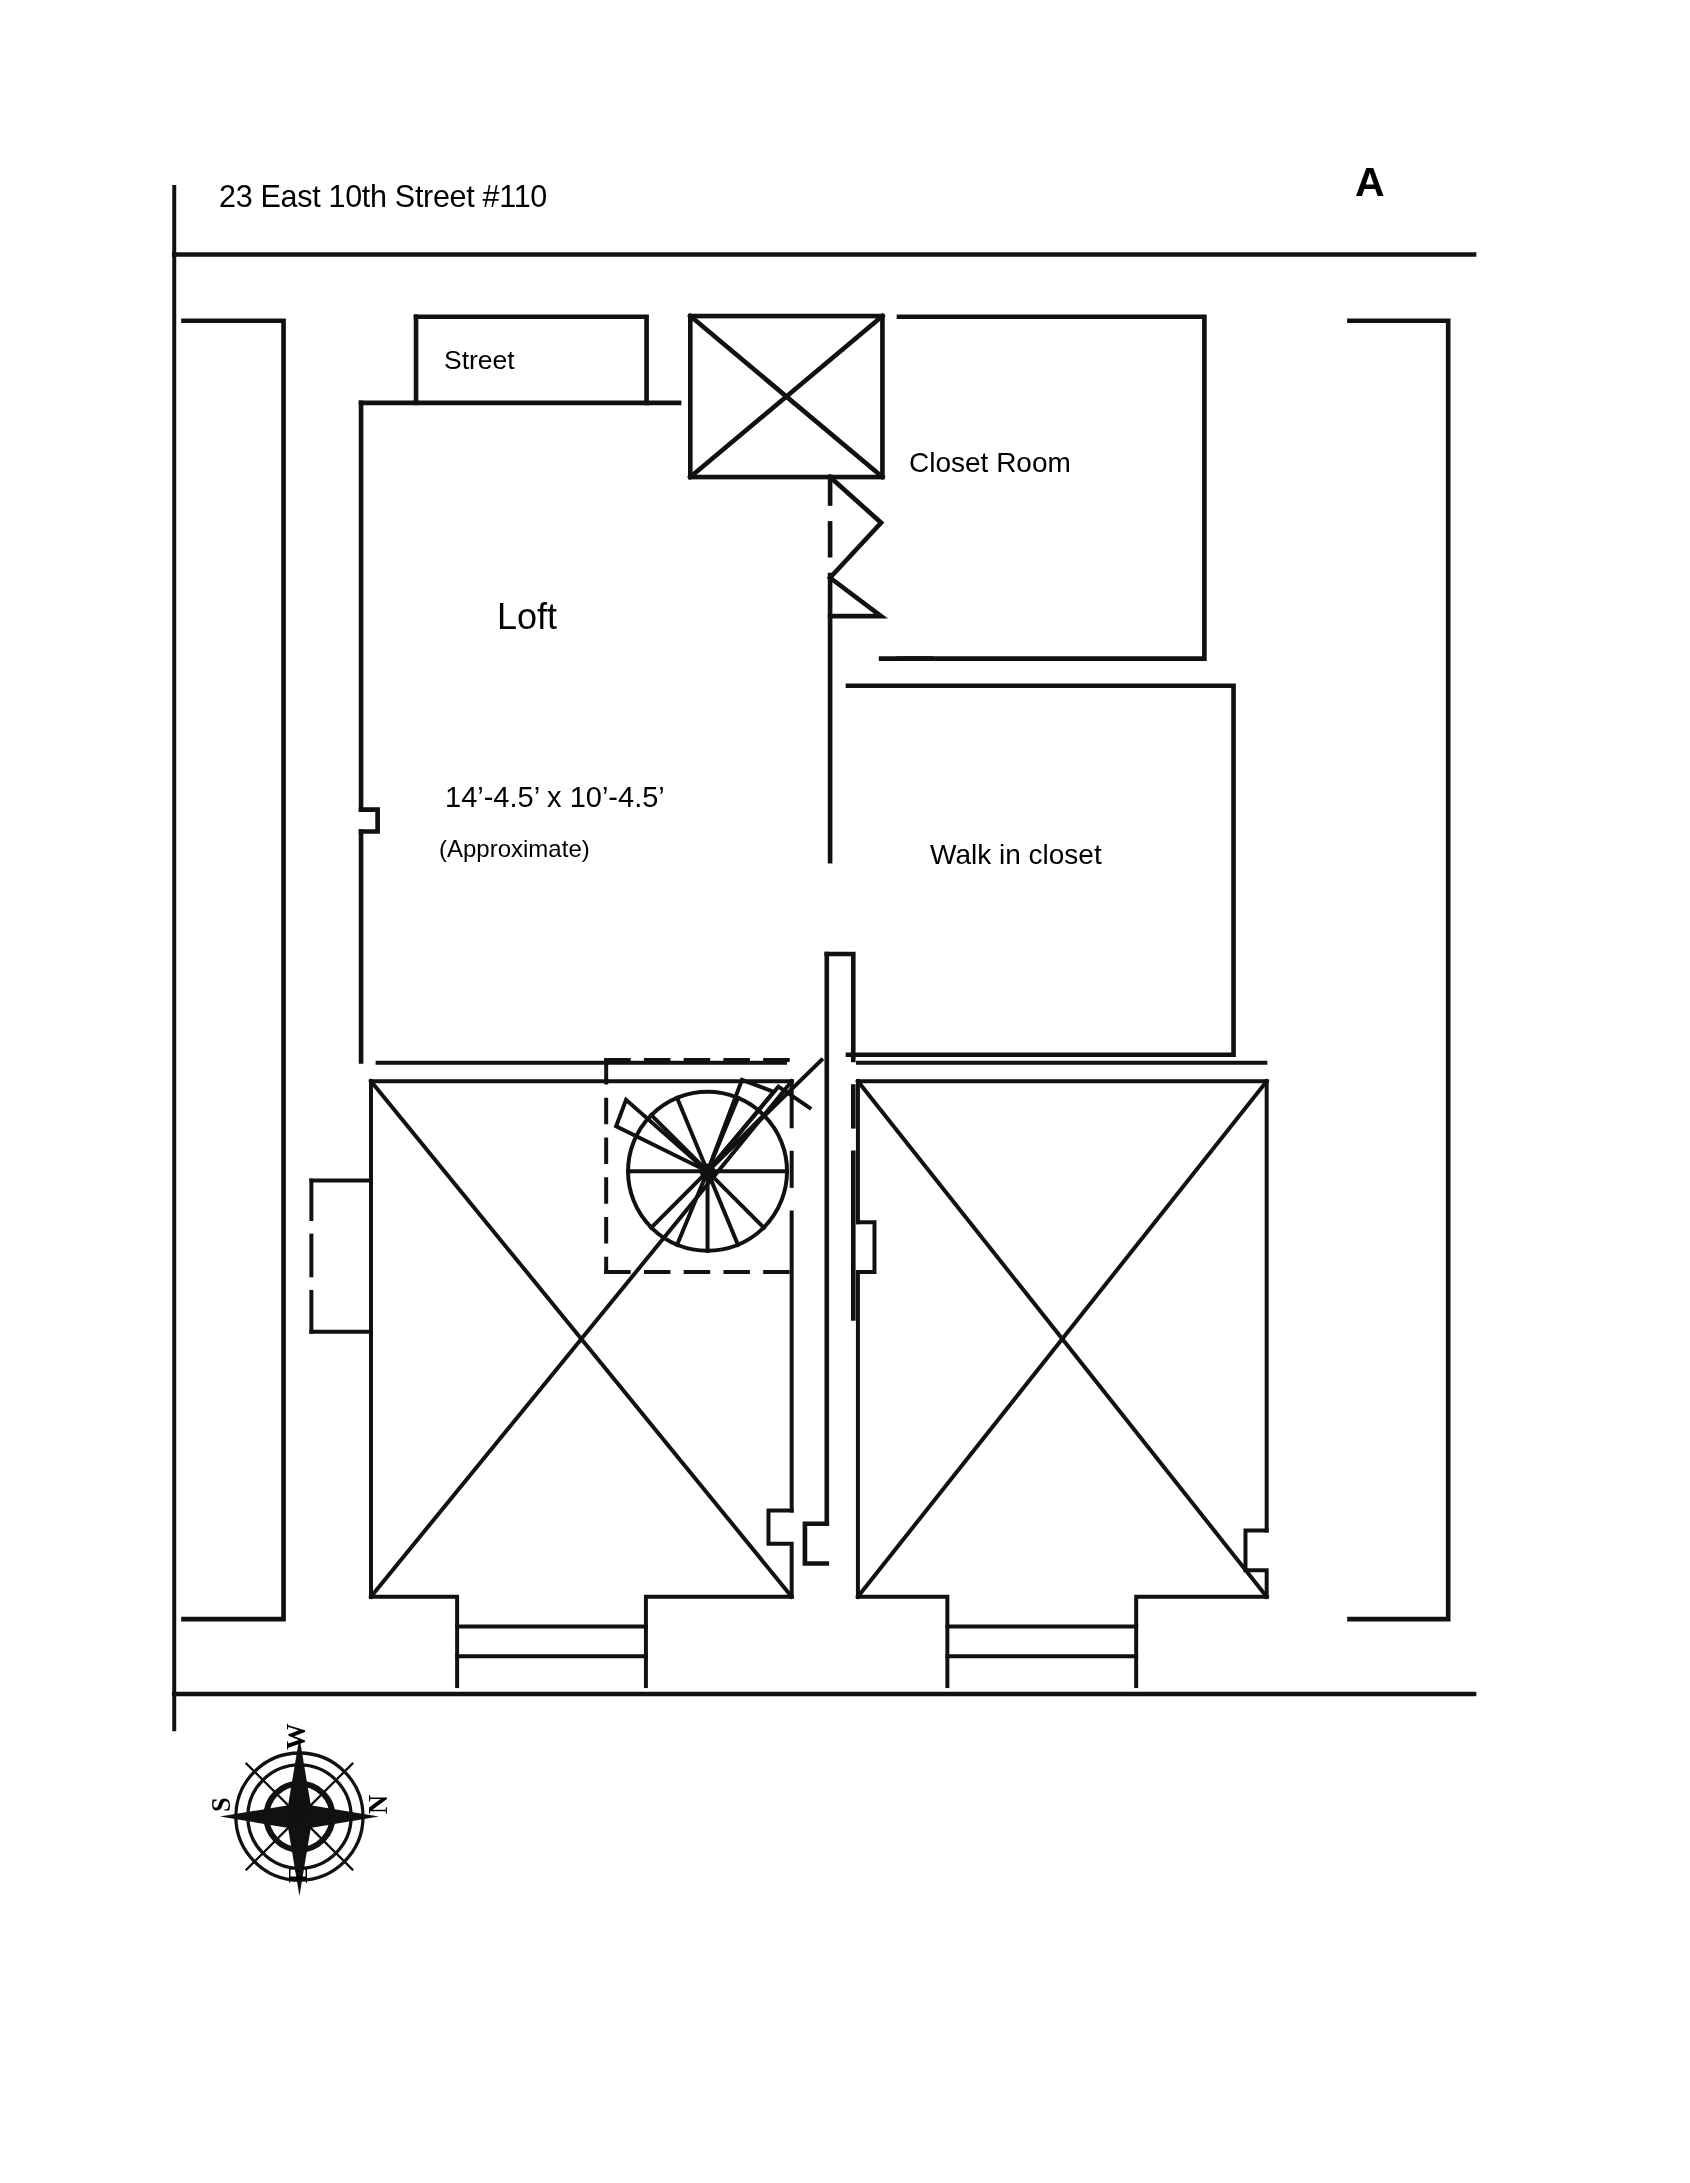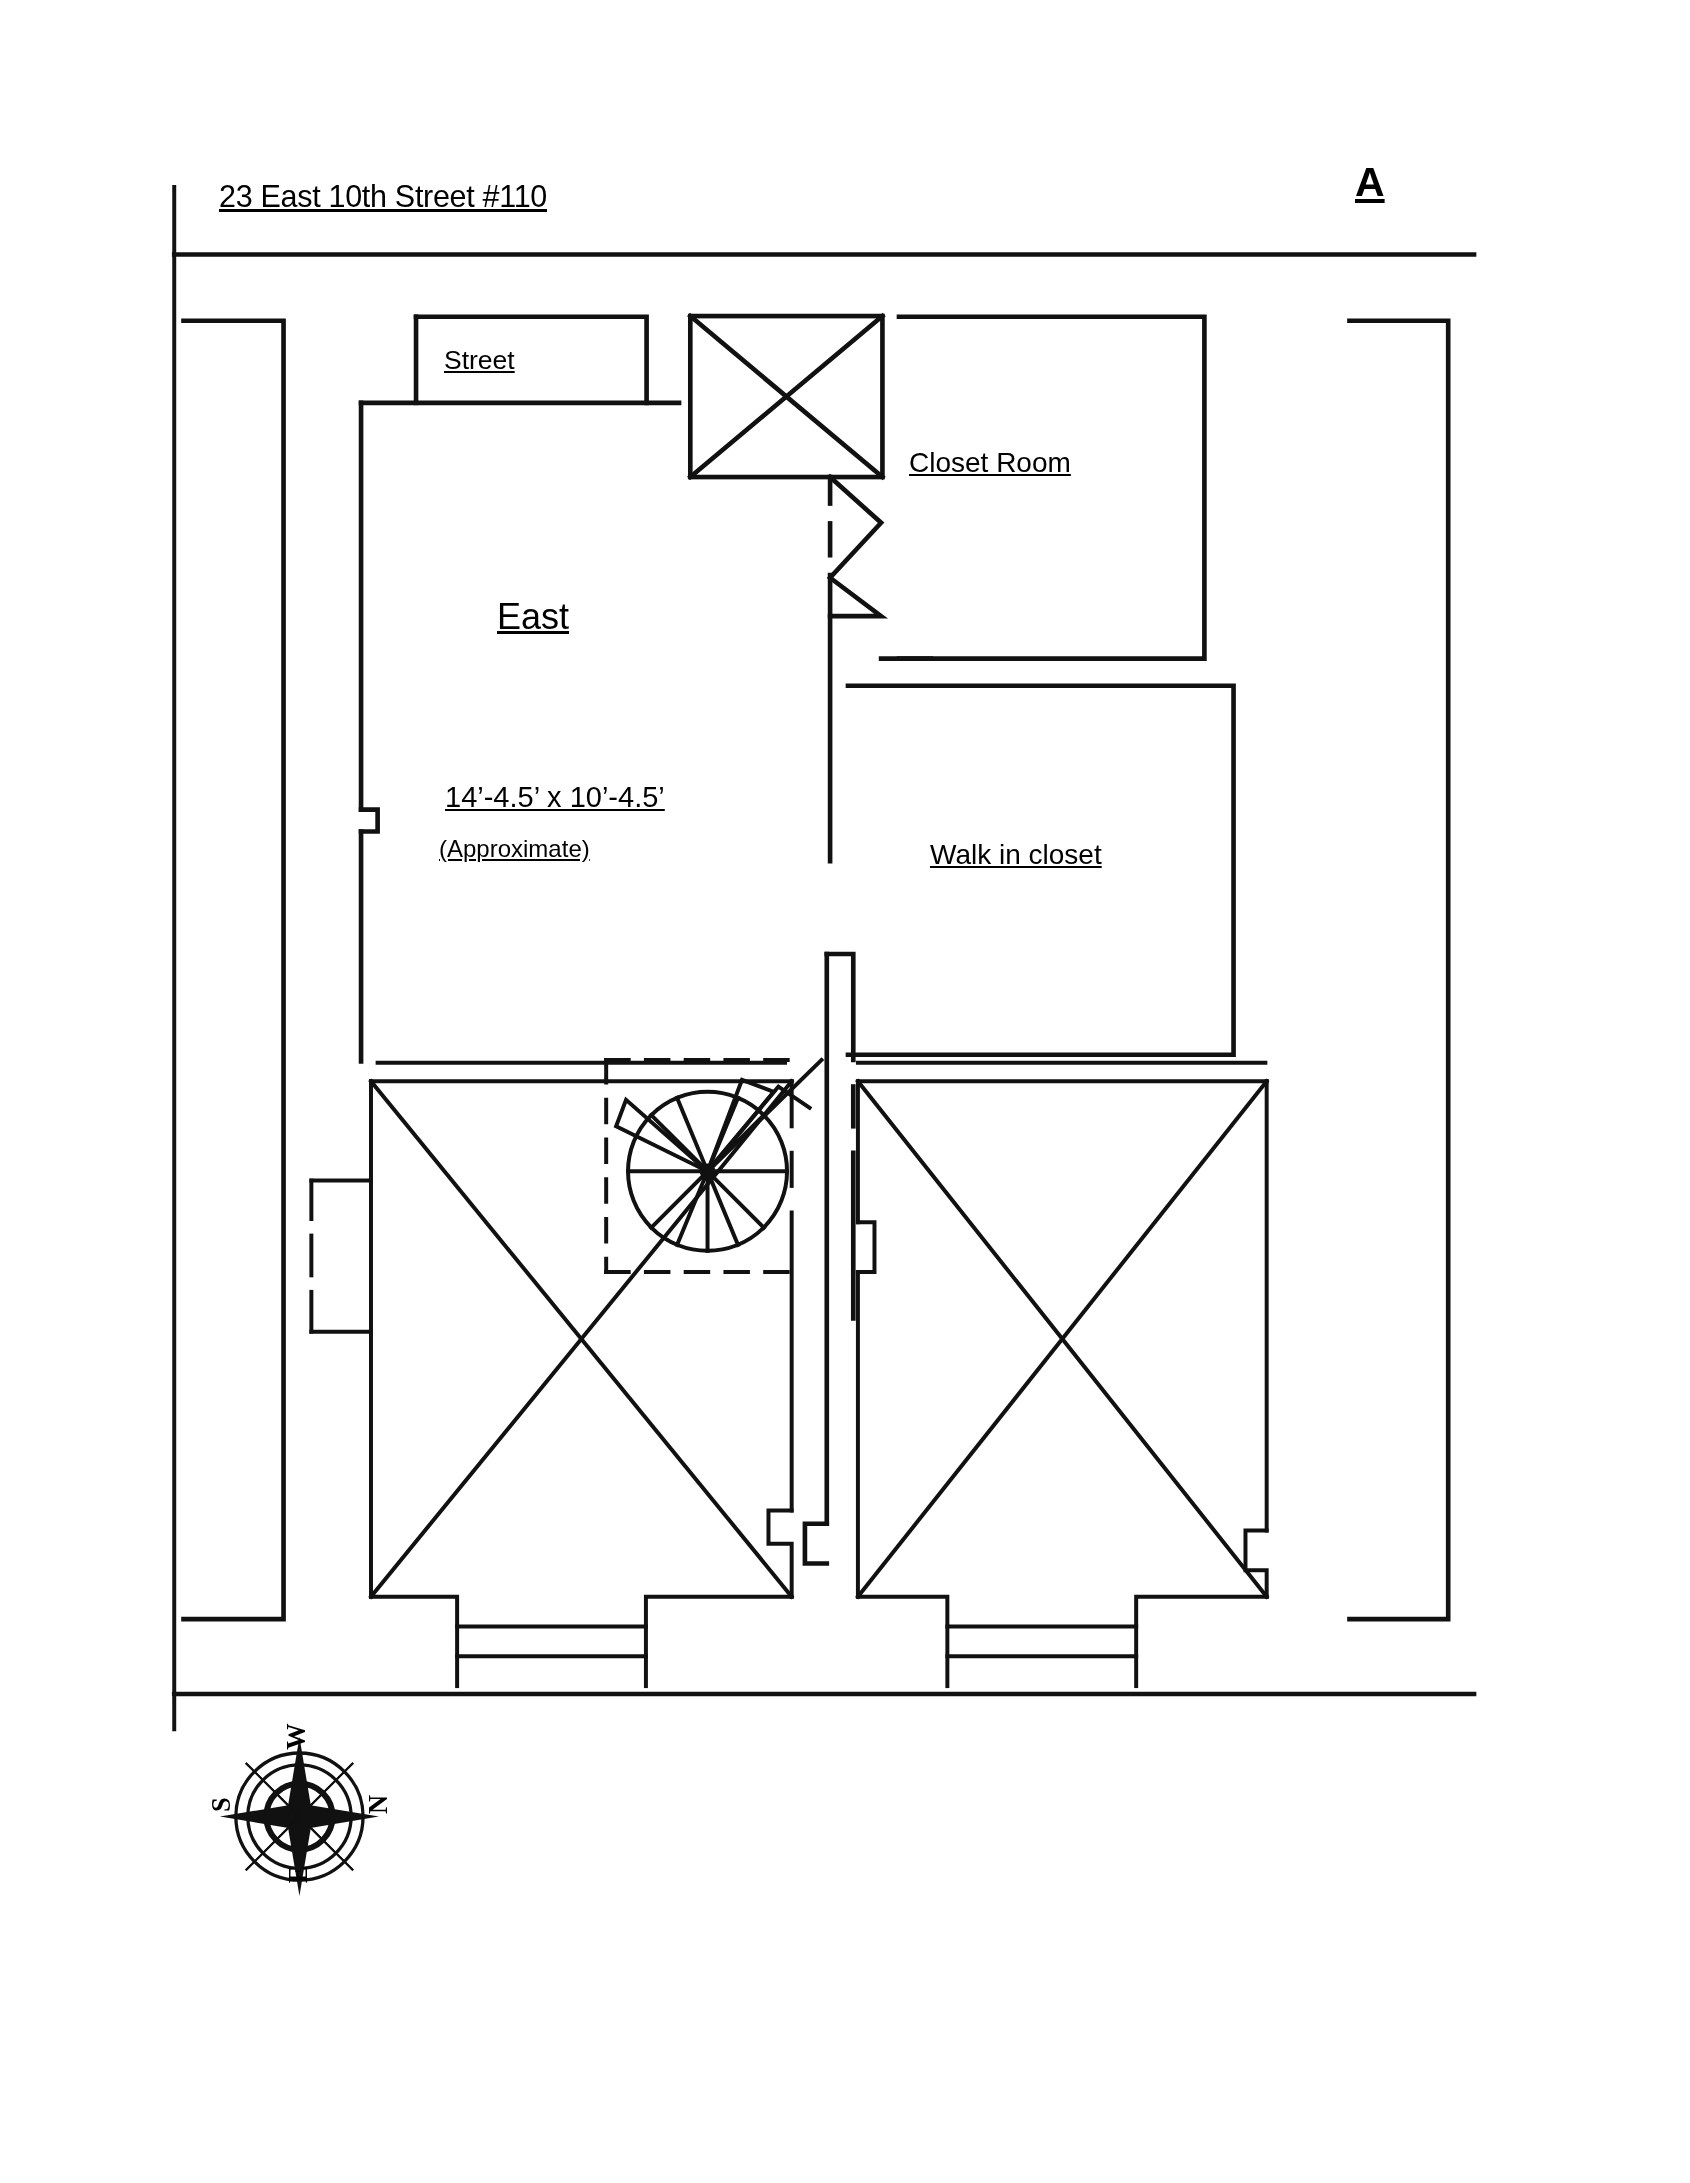--- a/index.html
+++ b/index.html
@@ -24,21 +24,20 @@
     left: 0;
     top: 0;
     width: 1690px;
     height: 2183px;
   }
   .lbl {
     position: absolute;
     white-space: nowrap;
     line-height: 1.05;
     color: #000000;
-    text-decoration: underline;
   }
   #title-label {
     left: 219px;
     top: 180px;
     font-size: 30.5px;
     letter-spacing: -0.3px;
   }
   #sheet-marker {
     left: 1355px;
     top: 161px;
@@ -252,21 +251,21 @@
   </svg>
 
   <div class="lbl" id="title-label">23 East 10th Street #110</div>
 
   <div class="lbl" id="sheet-marker">A</div>
 
   <div class="lbl" id="closet-label">Street</div>
 
   <div class="lbl" id="storage-label">Closet Room</div>
 
-  <div class="lbl" id="loft-label">East</div>
+  <div class="lbl" id="loft-label">Loft</div>
 
   <div class="lbl" id="dims-label">14’-4.5’ x 10’-4.5’</div>
 
   <div class="lbl" id="approx-label">(Approximate)</div>
 
   <div class="lbl" id="walkin-label">Walk in closet</div>
 
   <div class="compass-letter" id="compass-w">W</div>
   <div class="compass-letter" id="compass-s">S</div>
   <div class="compass-letter" id="compass-n">N</div>

